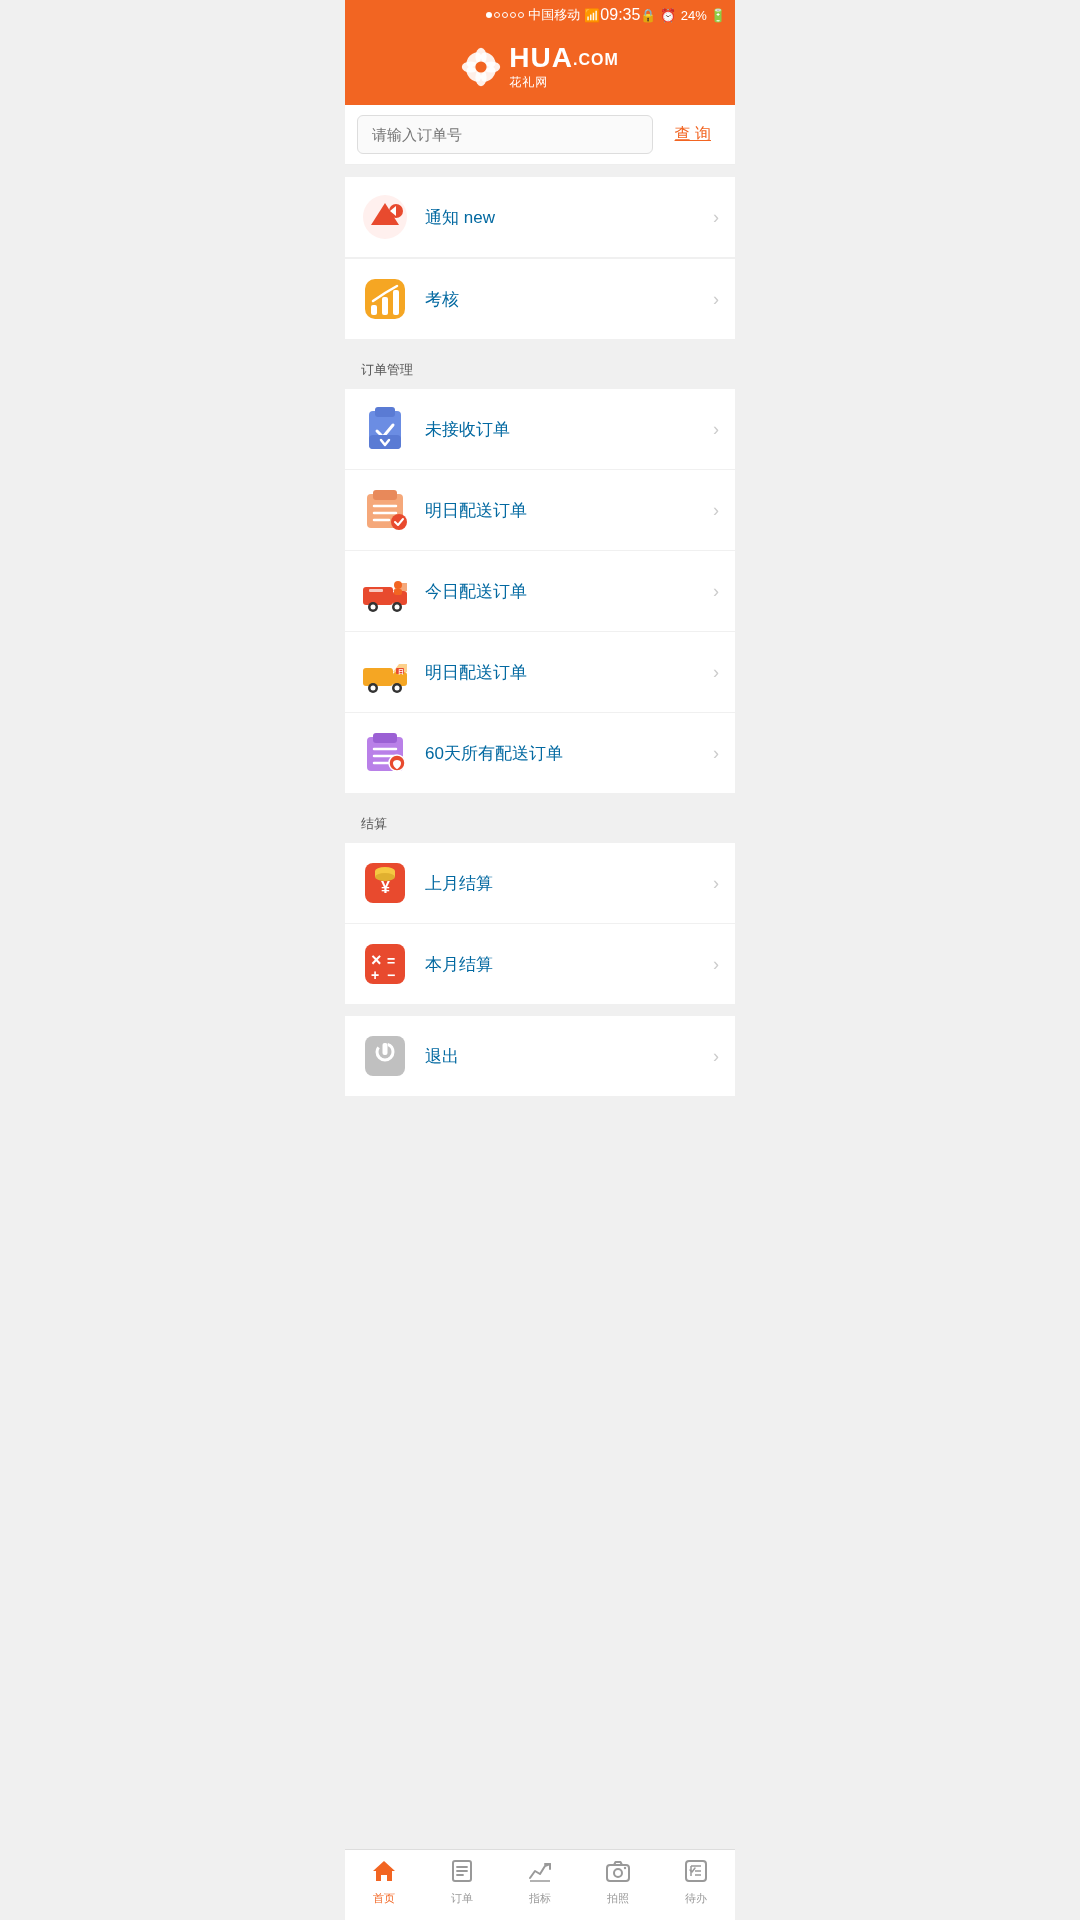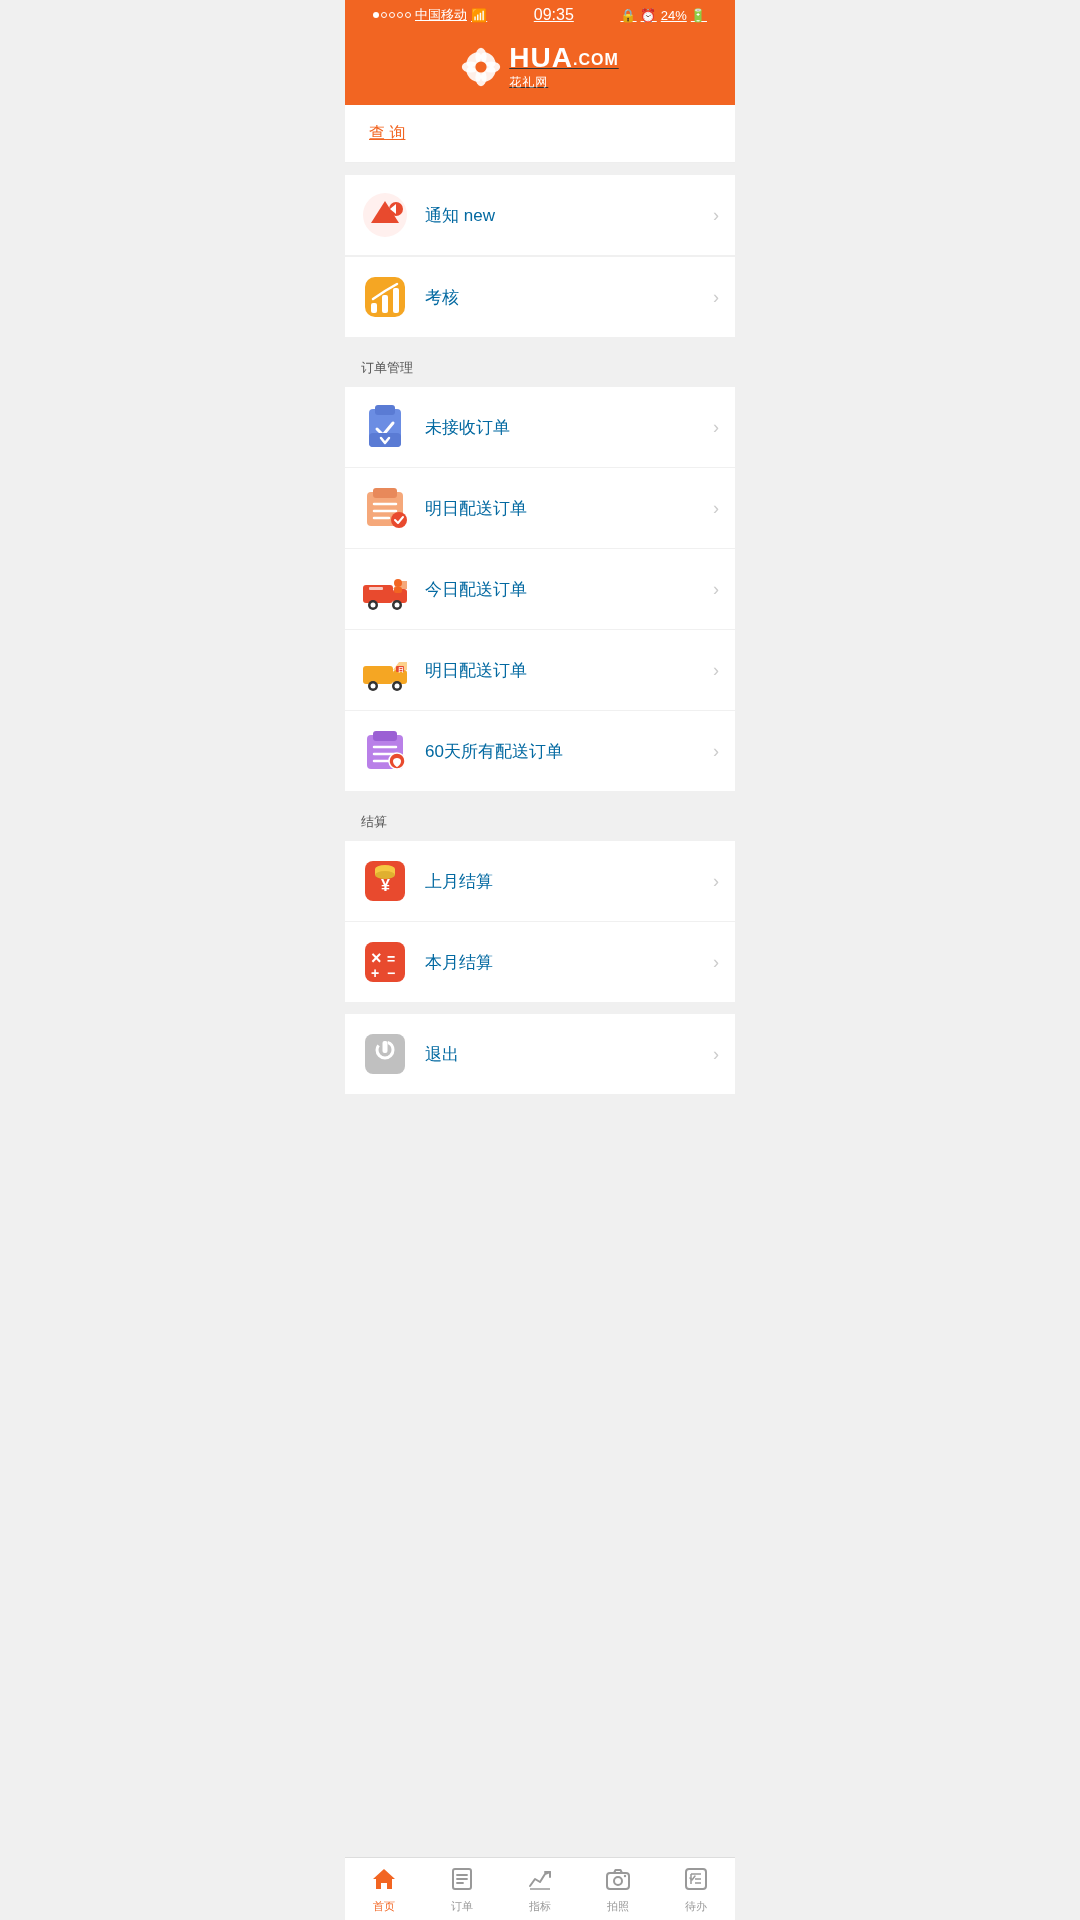--- a/index.html
+++ b/index.html
@@ -11,42 +11,40 @@
       min-height: 700px;
       margin: 0 auto;
       font-size: 16px;
       color: #333;
     }
 
     
     .status-bar {
       background: #f26522;
       display: flex;
-      justify-content: space-between;
-      align-items: center;
-      padding: 6px 28px;
+      justify-content: flex-end;
+      align-items: center;
+      padding: 6px 8px;
       color: white;
       font-size: 13px;
-      text-decoration: underline;
     }
     .status-left { display: flex; align-items: center; gap: 4px; }
     .status-center { font-size: 16px; font-weight: 500; }
     .status-right { display: flex; align-items: center; gap: 4px; font-size: 13px; }
     .signal-dots { display: flex; gap: 2px; align-items: center; }
     .dot { width: 6px; height: 6px; border-radius: 50%; background: white; }
     .dot.empty { background: transparent; border: 1px solid white; }
 
     
     .header {
       background: #f26522;
       display: flex;
       justify-content: center;
       align-items: center;
       padding: 12px 0 14px;
-      text-decoration: underline;
     }
     .logo-container {
       display: flex;
       align-items: center;
       gap: 8px;
     }
     .logo-flower {
       width: 40px;
       height: 40px;
     }
@@ -139,21 +137,21 @@
       background: white;
       border-top: 1px solid #ddd;
       display: flex;
       align-items: center;
     }
     .tab-item {
       flex: 1;
       display: flex;
       flex-direction: column;
       align-items: center;
-      padding: 8px 0 6px;
+      padding: 8px 0 14px;
       cursor: pointer;
       color: #999;
       font-size: 11px;
       gap: 3px;
     }
     .tab-item.active { color: #f26522; }
     .tab-icon {
       font-size: 24px;
       line-height: 1;
     }
@@ -206,20 +204,21 @@
       <circle cx="25" cy="25" r="7" fill="#f26522"></circle>
     </svg>
     <div>
       <span style="color:white;font-size:28px;font-weight:bold;letter-spacing:1px;">HUA<span style="font-size:16px;vertical-align:middle;">.COM</span></span>
       <span class="logo-subtitle">花礼网</span>
     </div>
   </div>
 </div>
 
 <div class="search-bar">
+  <input class="search-input" type="text" placeholder="请输入订单号" style="">
   <button class="search-btn">查 询</button>
 </div>
 
 <div class="gray-gap"></div>
 
 <div class="menu-group">
 
   <div class="menu-item">
     <svg class="icon-svg" viewBox="0 0 48 48" xmlns="http://www.w3.org/2000/svg">
       <circle cx="24" cy="24" r="22" fill="#fff0ee"></circle>

